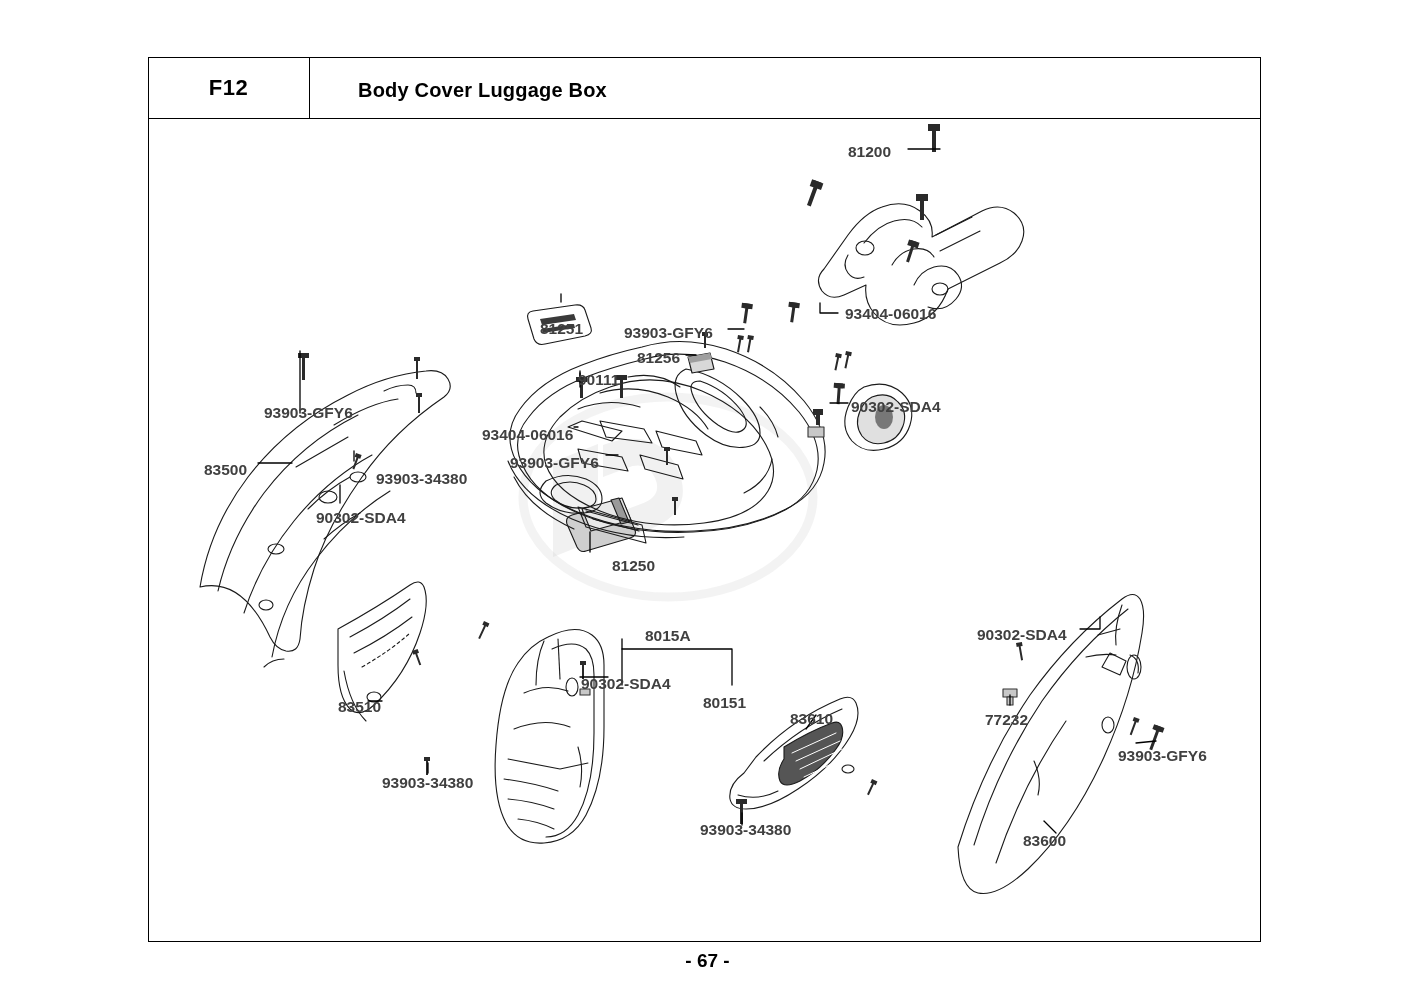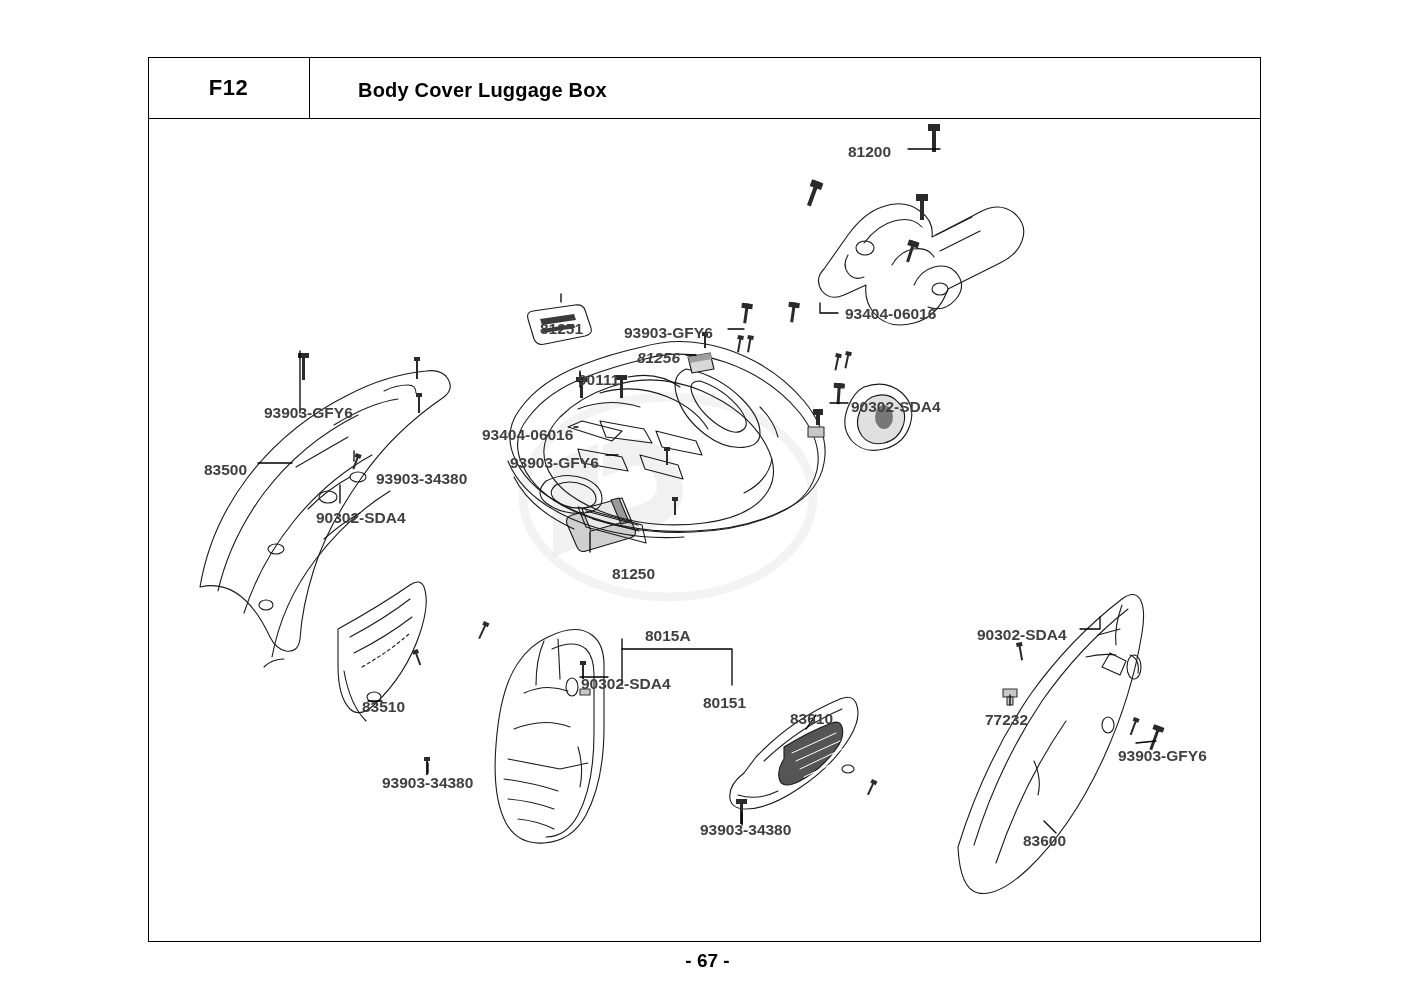--- a/index.html
+++ b/index.html
@@ -453,33 +453,33 @@
         <path d="M908 776 l-12 -12"></path>
       </g>
     </g>
   </svg>
 
 
   <div class="lbl" style="left:848px;  top:144px;">81200</div>
   <div class="lbl" style="left:845px;  top:306px;">93404-06016</div>
   <div class="lbl" style="left:540px;  top:284px;margin-top:37px;">81251</div>
   <div class="lbl" style="left:624px;  top:325px;">93903-GFY6</div>
-  <div class="lbl" style="left:637px;  top:350px;font-style:italic;">81256</div>
+  <div class="lbl" style="left:637px;  top:350px;">81256</div>
   <div class="lbl" style="left:578px;  top:372px;">90111</div>
   <div class="lbl" style="left:851px;  top:399px;">90302-SDA4</div>
   <div class="lbl" style="left:264px;  top:405px;">93903-GFY6</div>
   <div class="lbl" style="left:482px;  top:427px;">93404-06016</div>
   <div class="lbl" style="left:510px;  top:455px;">93903-GFY6</div>
   <div class="lbl" style="left:204px;  top:462px;">83500</div>
   <div class="lbl" style="left:376px;  top:471px;">93903-34380</div>
   <div class="lbl" style="left:316px;  top:510px;">90302-SDA4</div>
-  <div class="lbl" style="left:612px;  top:558px;margin-top:8px;">81250</div>
+  <div class="lbl" style="left:612px;  top:558px;">81250</div>
   <div class="lbl" style="left:645px;  top:628px;">8015A</div>
   <div class="lbl" style="left:977px;  top:627px;">90302-SDA4</div>
-  <div class="lbl" style="left:338px;  top:699px;margin-left:24px;">83510</div>
+  <div class="lbl" style="left:338px;  top:699px;">83510</div>
   <div class="lbl" style="left:581px;  top:676px;">90302-SDA4</div>
   <div class="lbl" style="left:703px;  top:695px;">80151</div>
   <div class="lbl" style="left:985px;  top:712px;">77232</div>
   <div class="lbl" style="left:790px;  top:711px;">83610</div>
   <div class="lbl" style="left:1118px; top:748px;">93903-GFY6</div>
   <div class="lbl" style="left:382px;  top:775px;">93903-34380</div>
   <div class="lbl" style="left:700px;  top:822px;">93903-34380</div>
   <div class="lbl" style="left:1023px; top:833px;">83600</div>
 
   <div class="page-number">- 67 -</div>

